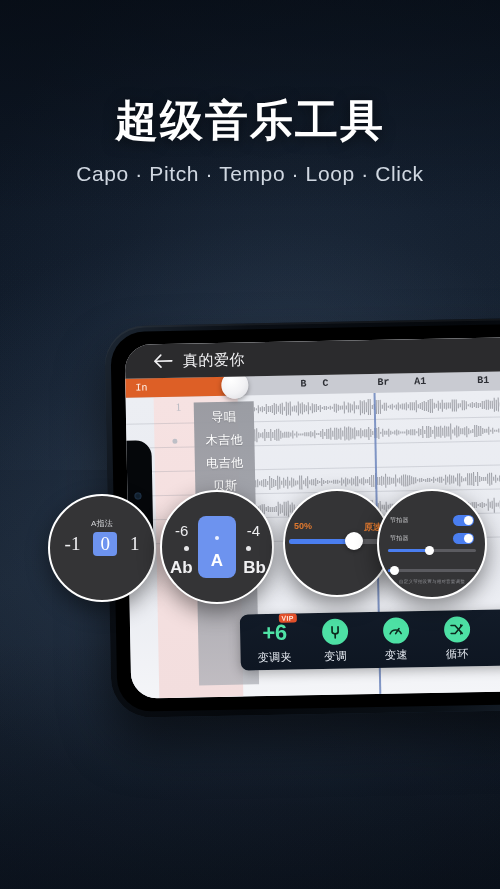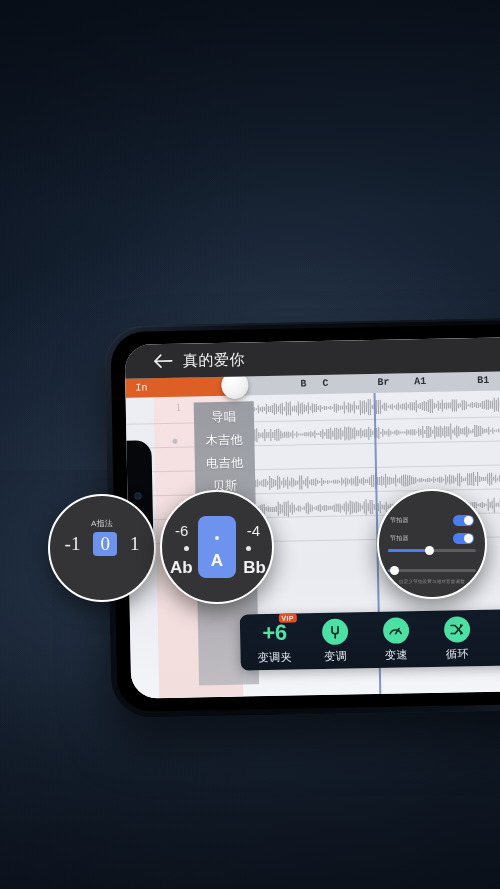--- a/index.html
+++ b/index.html
@@ -520,20 +520,24 @@
     color: #8e8f94;
     font-size: 4.5px;
     letter-spacing: 0.2px;
   }
 </style>
 </head>
 <body>
 
 <div class="canvas">
 
+  <div class="hero">
+    <div class="hero-title">超级音乐工具</div>
+    <div class="hero-sub">Capo · Pitch · Tempo · Loop · Click</div>
+  </div>
 
   <div class="phone-wrap">
     <div class="phone-body">
       <div class="phone-rim">
         <div class="screen">
 
           <div class="app-header">
             <svg class="back-arrow" viewBox="0 0 20 16">
               <path d="M8 2 L2 8 L8 14" fill="none" stroke="#f2f2f4" stroke-width="1.6" stroke-linecap="round" stroke-linejoin="round"></path>
               <path d="M2.5 8 L19 8" fill="none" stroke="#f2f2f4" stroke-width="1.6" stroke-linecap="round"></path>
@@ -1167,20 +1171,28 @@
     <div class="l2-dot-l"></div>
     <div class="l2-dot-r"></div>
     <div class="l2-note-l">Ab</div>
     <div class="l2-note-r">Bb</div>
     <div class="l2-card">
       <div class="l2-card-dot"></div>
       <div class="l2-card-note">A</div>
     </div>
   </div>
 
+  <div class="lens lens-3">
+    <div class="l3-pct">50%</div>
+    <div class="l3-right">原速</div>
+    <div class="l3-track">
+      <div class="l3-fill"></div>
+    </div>
+    <div class="l3-thumb"></div>
+  </div>
 
   <div class="lens lens-4">
     <div class="l4-row l4-r1">
       <span class="l4-lbl">节拍器</span>
       <span class="l4-toggle"></span>
     </div>
     <div class="l4-row l4-r2">
       <span class="l4-lbl">节拍器</span>
       <span class="l4-toggle"></span>
     </div>

